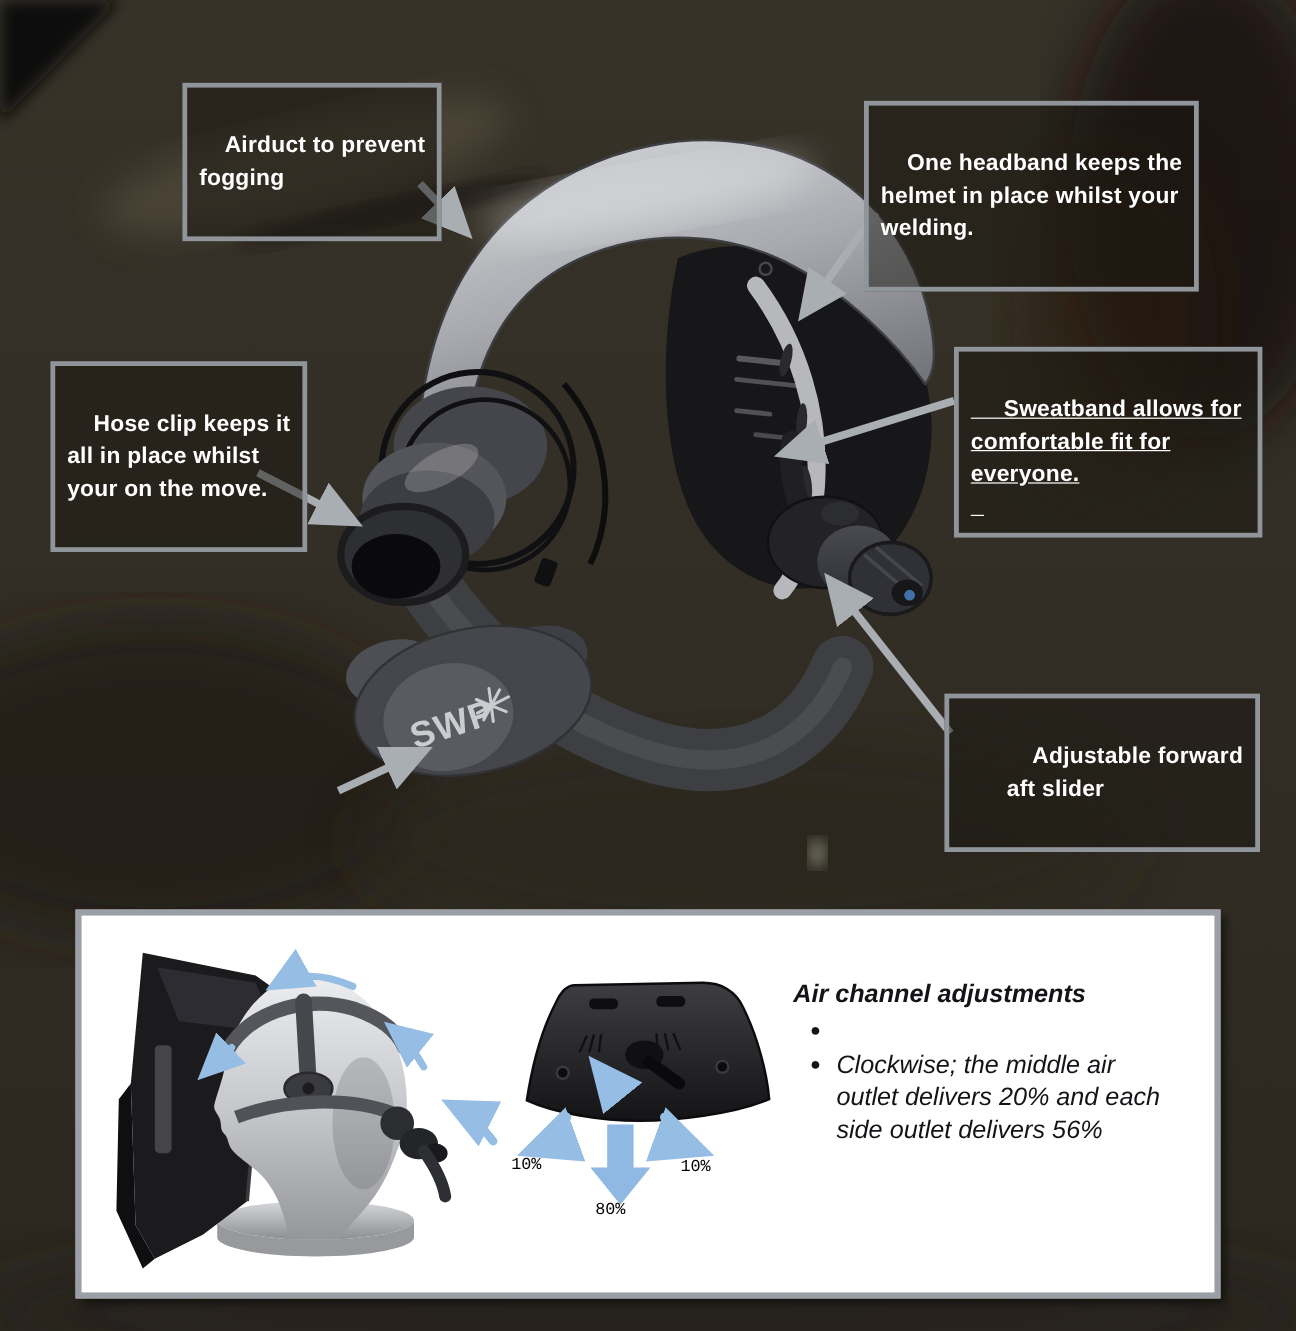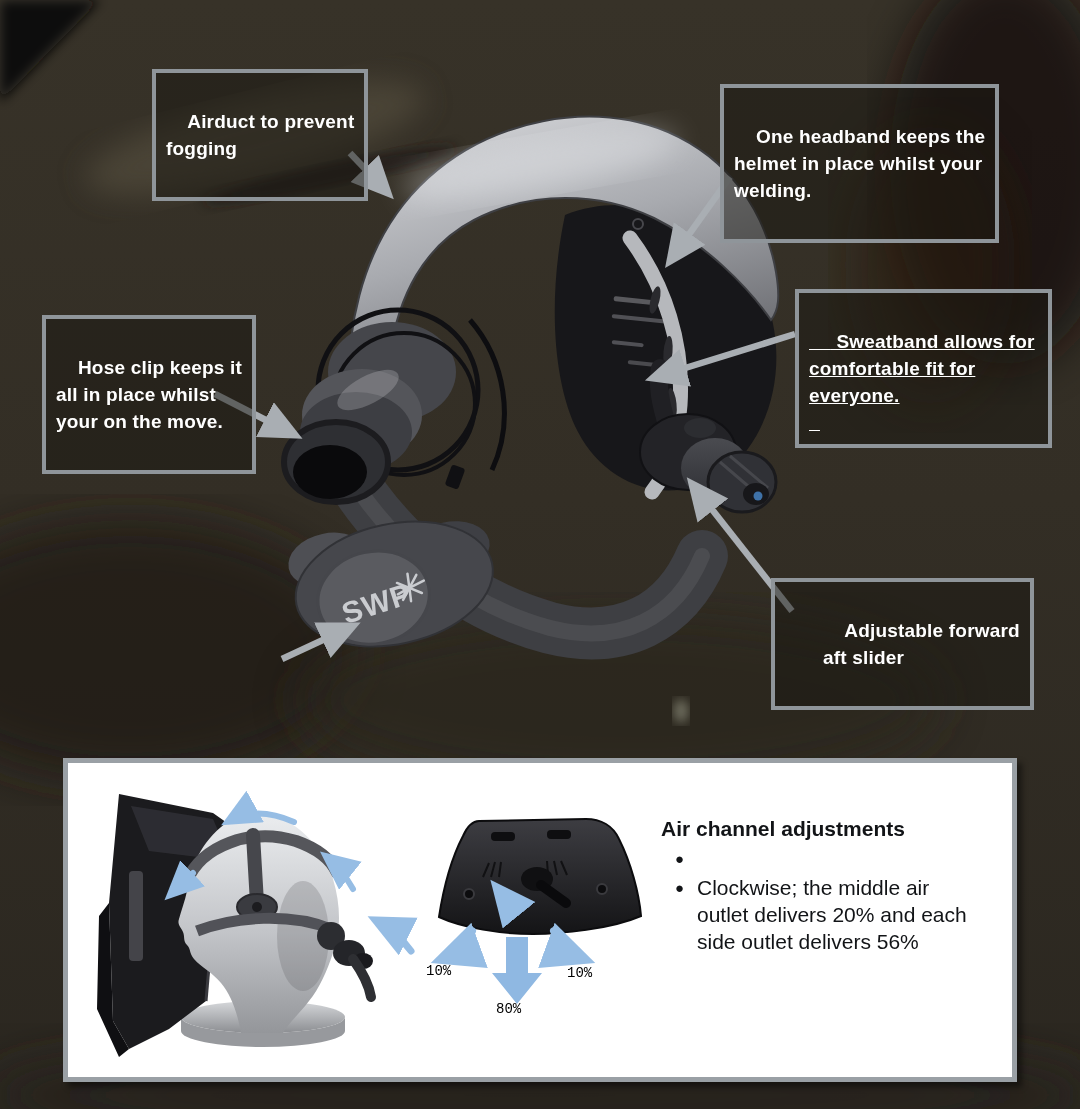--- a/index.html
+++ b/index.html
@@ -6,34 +6,34 @@
   .canvas{position:relative;width:1080px;height:1109px;overflow:hidden;
           font-family:"Liberation Sans","DejaVu Sans",sans-serif;background:#332e25;}
   .scene-svg{position:absolute;left:0;top:0;z-index:0;}
   
   .callout{position:absolute;z-index:3;border:4px solid #8f959a;
            background:rgba(26,24,18,0.50);color:#ffffff;font-weight:bold;
            font-size:19px;line-height:27px;letter-spacing:.2px;
            padding:8px 10px;white-space:pre;box-sizing:border-box;}
   .co-airduct{left:152px;top:69px;}
   .co-headband{left:720px;top:84px;}
-  .co-hoseclip{left:42px;top:315px;}
+  .co-hoseclip{left:42px;top:301px;}
   .co-sweatband{left:795px;top:289px;min-width:257px;text-decoration:underline;}
   .co-adjust{left:27px;top:548px;}
-  .co-aftslider{left:771px;top:578px;min-width:207px;padding-left:48px;}
+  .co-aftslider{left:787px;top:578px;min-width:207px;padding-left:48px;}
   
   .panel{position:absolute;z-index:2;left:63px;top:758px;width:954px;height:324px;
          background:#ffffff;border:5px solid #9aa0a5;box-sizing:border-box;
          box-shadow:5px 5px 6px rgba(0,0,0,0.45);}
   .panel-illustration{position:absolute;left:0;top:0;}
   .flow-label{position:absolute;color:#000000;font-size:14px;z-index:2;font-family:Liberation Mono, monospace;}
   .fl-left{left:358px;top:200px;}
   .fl-mid{left:428px;top:238px;}
   .fl-right{left:499px;top:202px;}
-  .panel-text{position:absolute;left:593px;top:52px;width:345px;color:#121417;z-index:2;}
+  .panel-text{position:absolute;left:593px;top:52px;width:345px;color:#121417;z-index:2;font-style:italic;}
   .panel-title{font-weight:bold;font-size:21px;line-height:27px;margin-bottom:3px;}
   .bullet{display:flex;margin-top:2px;}
   .bullet .dot{width:22px;flex:0 0 22px;font-size:15px;line-height:27px;text-align:left;
                padding-left:14px;box-sizing:content-box;}
   .bullet .btext{font-size:21px;line-height:27px;white-space:pre;}
 </style>
 </head>
 <body>
 
 <div class="canvas">

